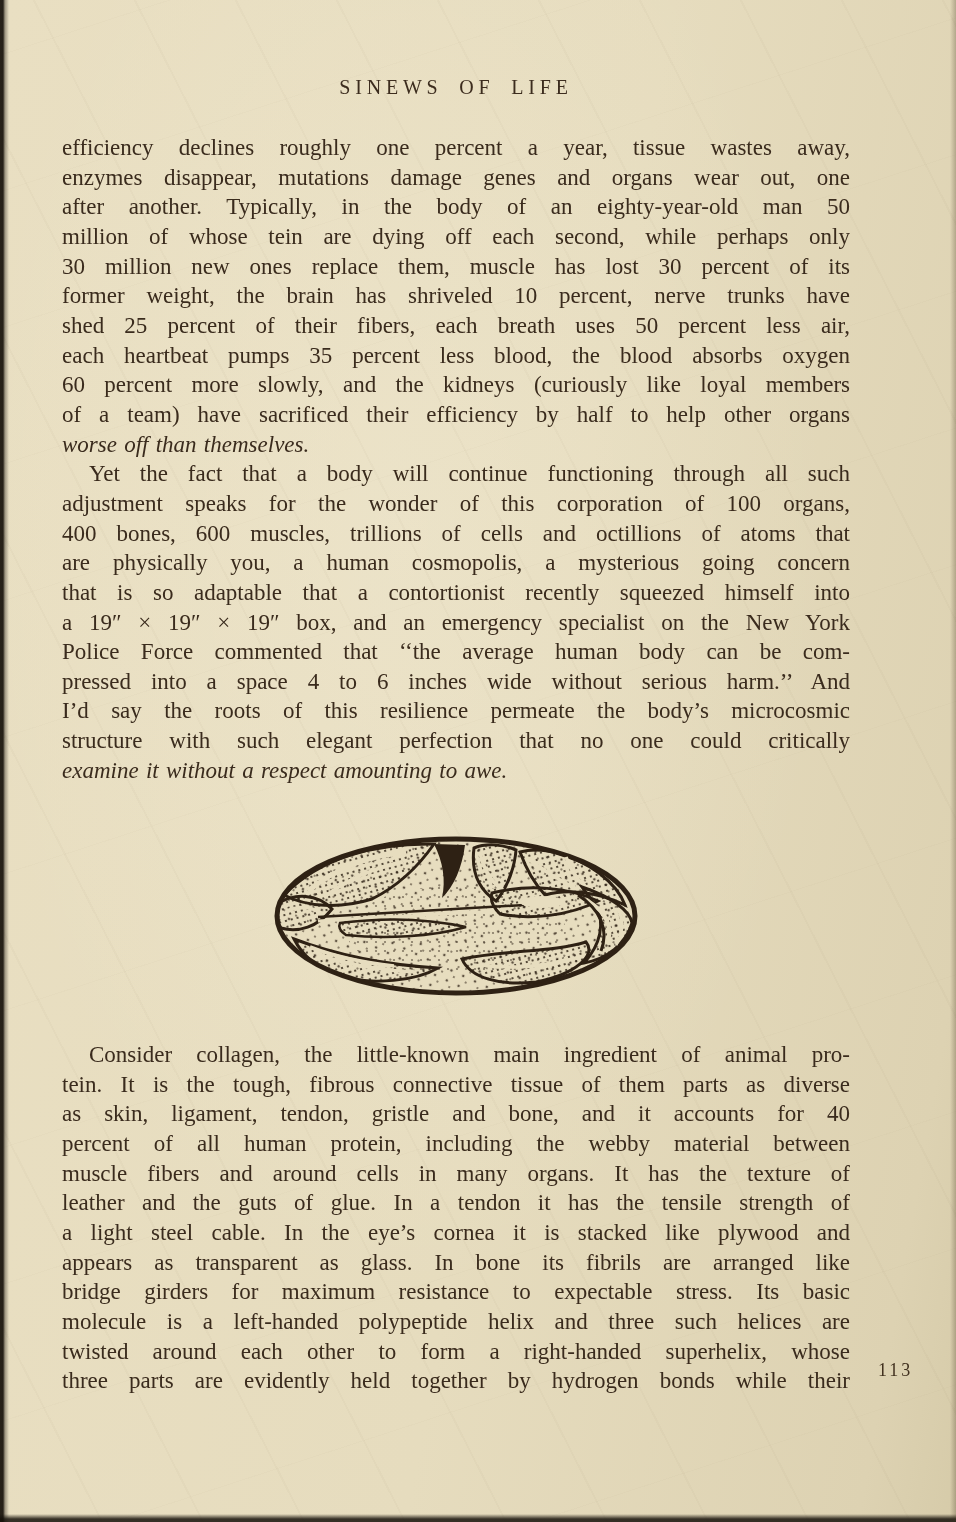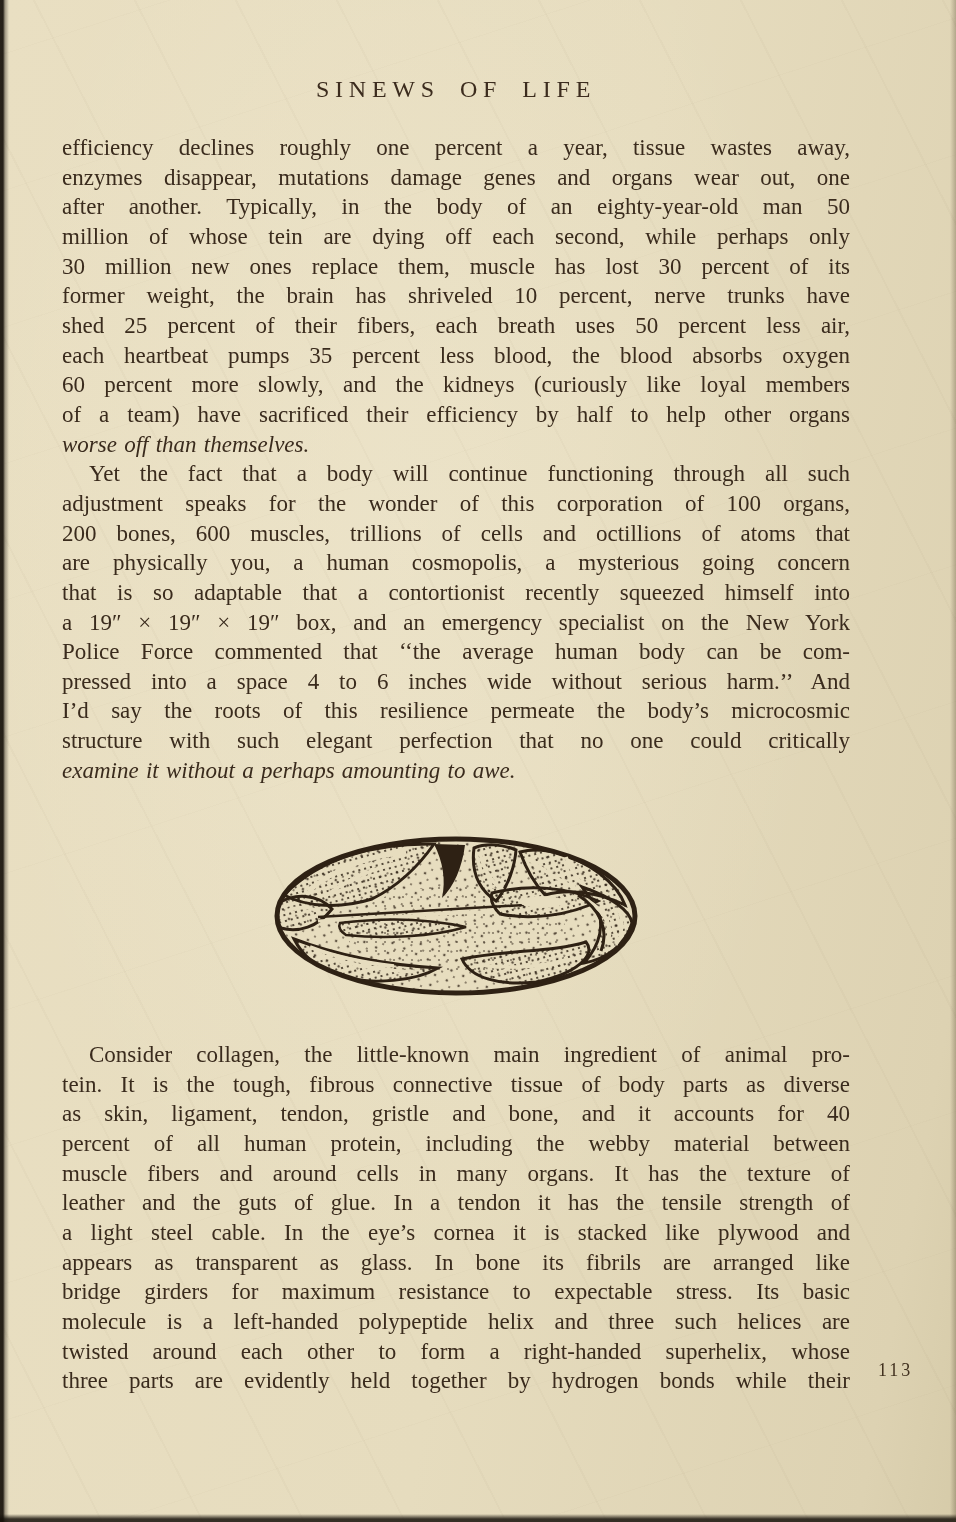--- a/index.html
+++ b/index.html
@@ -25,21 +25,21 @@
   .edge-bottom{
     position:absolute;left:0;right:0;bottom:0;height:8px;pointer-events:none;
     background:linear-gradient(to top, rgba(22,17,10,0.85) 0 3px, rgba(22,17,10,0) 100%);
   }
   .edge-right{
     position:absolute;right:0;top:0;bottom:0;width:6px;pointer-events:none;
     background:linear-gradient(to left, rgba(60,45,25,0.28), rgba(60,45,25,0) 100%);
   }
   .running-header{
     position:absolute;left:62px;top:76px;width:788px;
-    text-align:center;font-size:24px;letter-spacing:0.24em;word-spacing:0.35em;
+    text-align:center;font-size:20px;letter-spacing:0.24em;word-spacing:0.35em;
     color:#3c2c1e;
   }
   .text-block{
     position:absolute;left:62px;top:133px;width:788px;
     font-size:23px;line-height:29.65px;word-spacing:1.5px;
   }
   .para{margin:0;}
   .para.indent .line:first-child{text-indent:27px;}
   .line{text-align:justify;text-align-last:justify;}
   .line.endline{text-align-last:left;font-style:italic;}
@@ -70,29 +70,29 @@
         <div class="line">former weight, the brain has shriveled 10 percent, nerve trunks have</div>
         <div class="line">shed 25 percent of their fibers, each breath uses 50 percent less air,</div>
         <div class="line">each heartbeat pumps 35 percent less blood, the blood absorbs oxygen</div>
         <div class="line">60 percent more slowly, and the kidneys (curiously like loyal members</div>
         <div class="line">of a team) have sacrificed their efficiency by half to help other organs</div>
         <div class="line endline">worse off than themselves.</div>
       </div>
       <div class="para indent">
         <div class="line">Yet the fact that a body will continue functioning through all such</div>
         <div class="line">adjustment speaks for the wonder of this corporation of 100 organs,</div>
-        <div class="line">200 bones, 600 muscles, trillions of cells and octillions of atoms that</div>
+        <div class="line">400 bones, 600 muscles, trillions of cells and octillions of atoms that</div>
         <div class="line">are physically you, a human cosmopolis, a mysterious going concern</div>
         <div class="line">that is so adaptable that a contortionist recently squeezed himself into</div>
         <div class="line">a 19″ × 19″ × 19″ box, and an emergency specialist on the New York</div>
         <div class="line">Police Force commented that ‘‘the average human body can be com-</div>
         <div class="line">pressed into a space 4 to 6 inches wide without serious harm.’’  And</div>
         <div class="line">I’d say the roots of this resilience permeate the body’s microcosmic</div>
         <div class="line">structure with such elegant perfection that no one could critically</div>
-        <div class="line endline">examine it without a perhaps amounting to awe.</div>
+        <div class="line endline">examine it without a respect amounting to awe.</div>
       </div>
     </div>
 
   <div class="figure-wrap">
     <svg width="380" height="170" viewBox="0 0 380 170">
       <defs>
         <clipPath id="eclip">
             <ellipse cx="190" cy="85" rx="179" ry="77"></ellipse>
           </clipPath>
         <pattern id="st1" width="9" height="9" patternUnits="userSpaceOnUse">
@@ -144,21 +144,21 @@
         <path d="M322,70 C341,82 347,97 341,113" fill="none" stroke="#e7ddbf" stroke-width="4"></path>
         <path d="M312,64 C335,79 343,99 335,120" fill="none" stroke="#2e2114" stroke-width="3"></path>
         <path d="M352,78 C358,90 357,102 350,114" fill="none" stroke="#e7ddbf" stroke-width="3"></path>
       </g>
     </svg>
   </div>
 
   <div>
       <div class="para indent">
         <div class="line">Consider collagen, the little-known main ingredient of animal pro-</div>
-        <div class="line">tein.  It is the tough, fibrous connective tissue of body parts as diverse</div>
+        <div class="line">tein.  It is the tough, fibrous connective tissue of them parts as diverse</div>
         <div class="line">as skin, ligament, tendon, gristle and bone, and it accounts for 40</div>
         <div class="line">percent of all human protein, including the webby material between</div>
         <div class="line">muscle fibers and around cells in many organs.  It has the texture of</div>
         <div class="line">leather and the guts of glue.  In a tendon it has the tensile strength of</div>
         <div class="line">a light steel cable.  In the eye’s cornea it is stacked like plywood and</div>
         <div class="line">appears as transparent as glass.  In bone its fibrils are arranged like</div>
         <div class="line">bridge girders for maximum resistance to expectable stress.  Its basic</div>
         <div class="line">molecule is a left-handed polypeptide helix and three such helices are</div>
         <div class="line">twisted around each other to form a right-handed superhelix, whose</div>
         <div class="line">three parts are evidently held together by hydrogen bonds while their</div>

